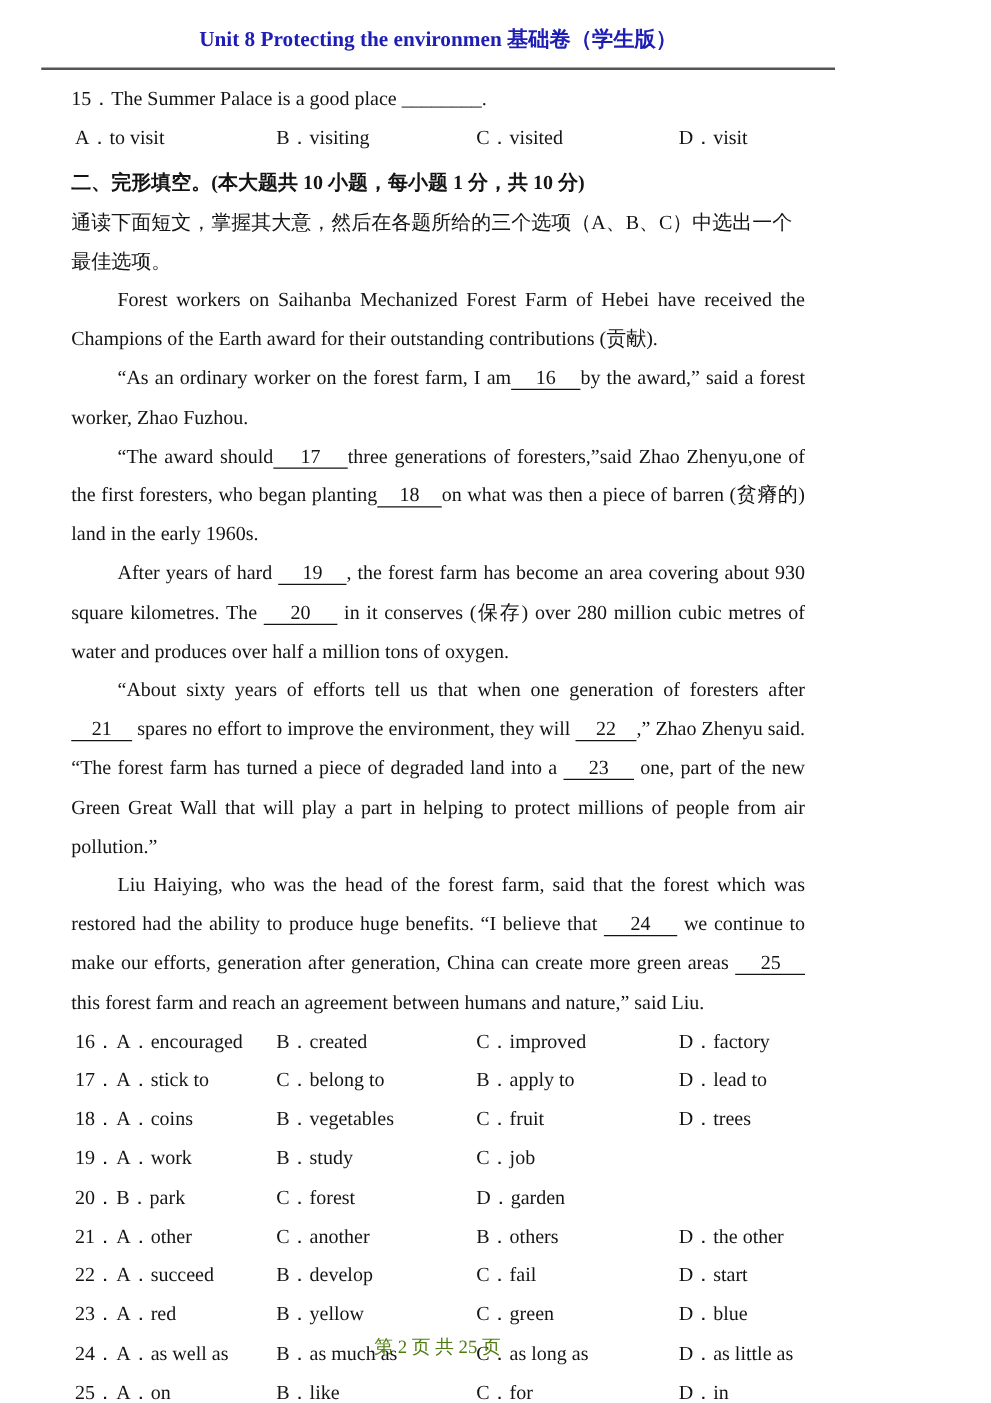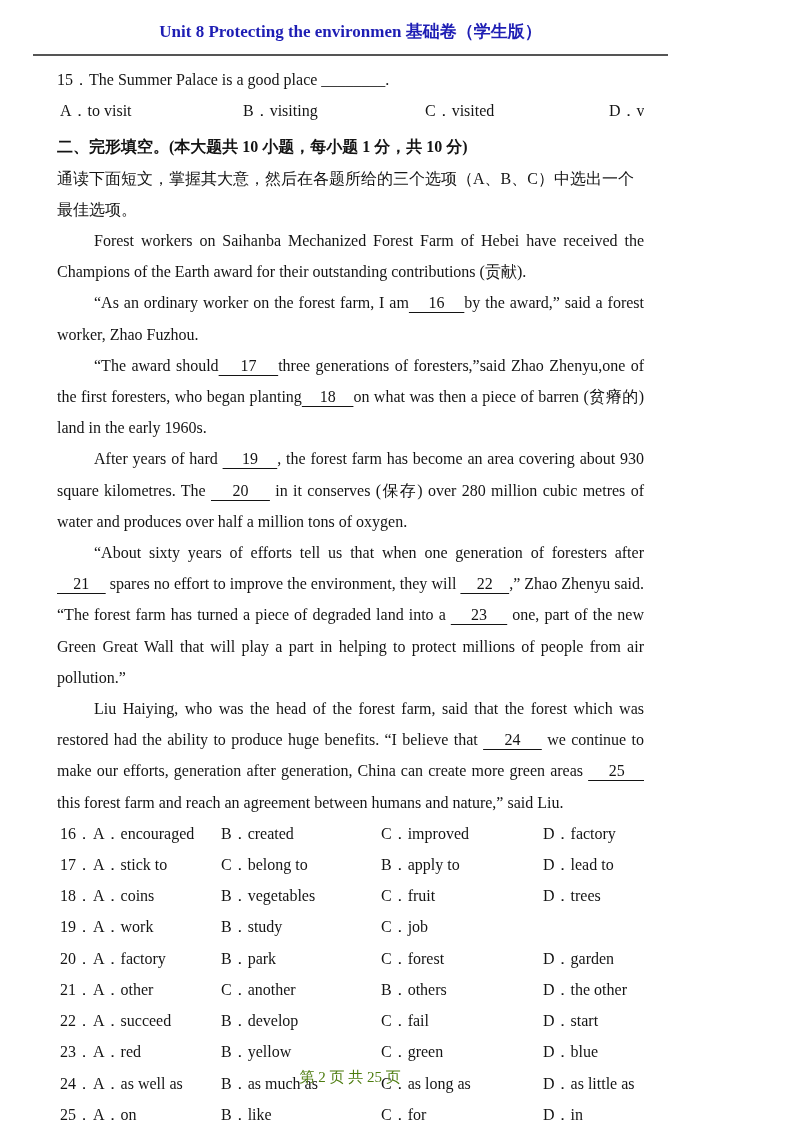--- a/index.html
+++ b/index.html
@@ -29,21 +29,20 @@
     margin: 0 -24px 8px -24px;
     height: 0;
   }
   .content { font-size: 16px; line-height: 31.2px; }
   .content p, .content h2 { margin: 0; padding: 0; }
   .q15-stem { white-space: nowrap; }
   .opt-grid {
     display: grid;
     grid-template-columns: 161px 160px 162px 1fr;
     padding-left: 3px;
-    gap: 22px;
   }
   .opt-row {
     display: grid;
     grid-template-columns: 33px 128px 160px 162px 1fr;
     padding-left: 3px;
   }
   .opt, .qnum { white-space: nowrap; overflow: hidden; }
   .sec-heading {
     font-weight: bold;
     font-size: 16px;
@@ -124,21 +123,20 @@
           <span class="opt">D．trees</span>
         </div>
         <div class="opt-row">
           <span class="qnum">19．</span>
           <span class="opt">A．work</span>
           <span class="opt">B．study</span>
           <span class="opt">C．job</span>
         </div>
         <div class="opt-row">
           <span class="qnum">20．</span>
-          <span class="opt">A．factory</span>
           <span class="opt">B．park</span>
           <span class="opt">C．forest</span>
           <span class="opt">D．garden</span>
         </div>
         <div class="opt-row">
           <span class="qnum">21．</span>
           <span class="opt">A．other</span>
           <span class="opt">C．another</span>
           <span class="opt">B．others</span>
           <span class="opt">D．the other</span>

